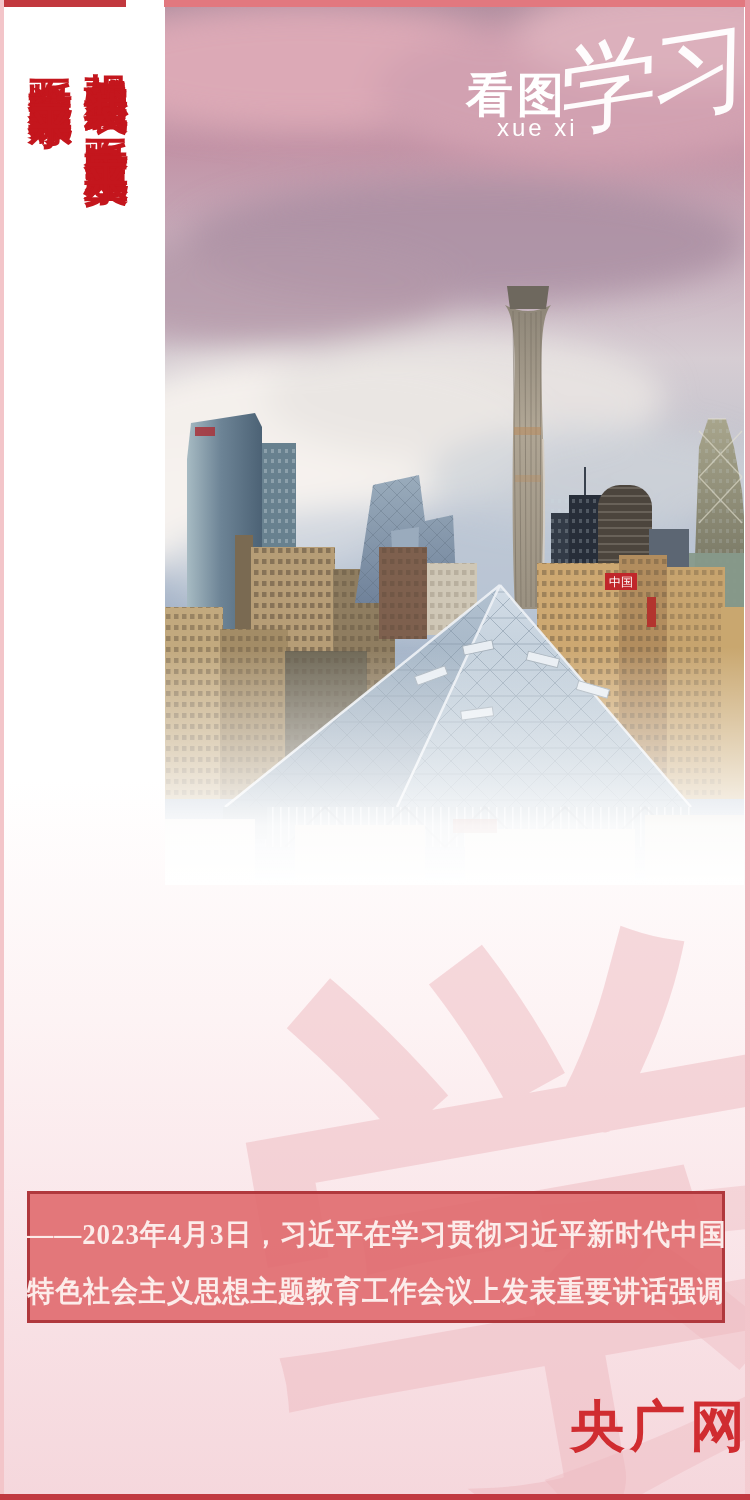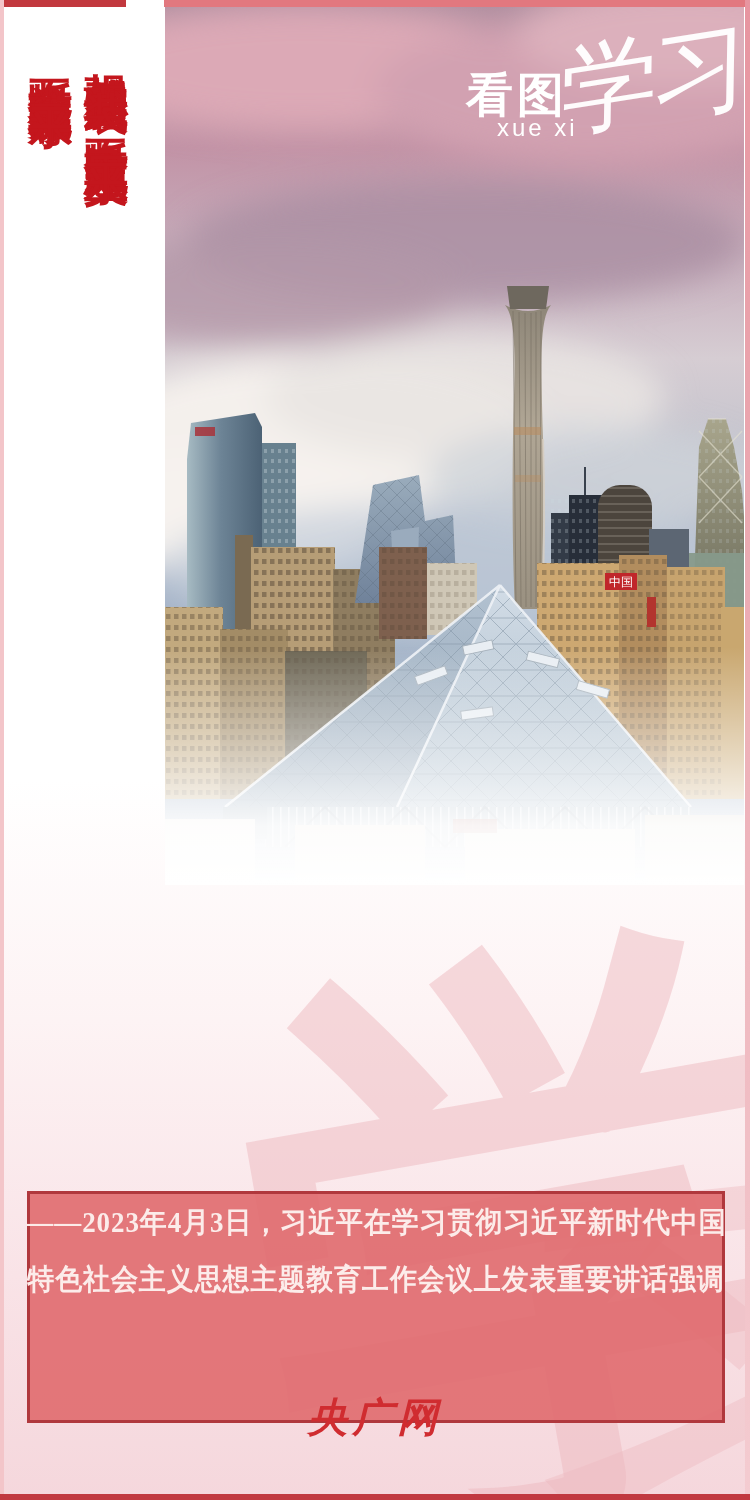--- a/index.html
+++ b/index.html
@@ -23,31 +23,31 @@
     font-size:44px;letter-spacing:2px;line-height:1.06;
   }
   .v-col.c1{left:82px;top:38px;}
   .v-col.c2{left:26px;top:44px;}
   .quote{
     position:absolute;z-index:3;left:183px;top:876px;width:552px;
     font-family:"Liberation Serif",serif;font-size:29px;line-height:47px;
     color:#2b2b2b;text-align:justify;letter-spacing:.5px;
   }
   .banner{
-    position:absolute;z-index:4;left:27px;top:1191px;width:698px;height:232px;
+    position:absolute;z-index:4;left:27px;top:1191px;width:698px;height:132px;
     box-sizing:border-box;border:3px solid #b0383d;background:rgba(224,106,110,.9);
-    display:flex;flex-direction:column;justify-content:flex-start;align-items:center;
+    display:flex;flex-direction:column;justify-content:flex-end;align-items:center;
   }
   .banner-line{
     font-family:"Liberation Serif",serif;font-weight:700;color:#fcecea;
     font-size:29px;line-height:57px;letter-spacing:1px;white-space:nowrap;transform:scaleX(.93);
   }
   .footer-brand{
-    position:absolute;z-index:4;left:0;top:1390px;width:100%;text-align:center;
-    font-size:40px;font-weight:900;color:#d02c30;letter-spacing:5px;font-style:italic;
+    position:absolute;z-index:4;left:0;top:1390px;width:100%;text-align:right;
+    font-size:55px;font-weight:900;color:#d02c30;letter-spacing:5px;
   }
   .frame{position:absolute;z-index:6;}
   .frame-top{top:0;left:0;width:100%;height:7px;
     background:linear-gradient(to right,#c2383e 0 126px,#ffffff 126px 164px,#e2787f 164px 100%);}
   .frame-left{top:0;left:0;width:4px;height:100%;background:#f3c5c9;}
   .frame-right{top:0;right:0;width:5px;height:100%;background:linear-gradient(to bottom,#e795a0,#f4ccd1);}
   .frame-bottom{bottom:0;left:0;width:100%;height:6px;background:#c13940;}
 </style>
 </head>
 <body>

